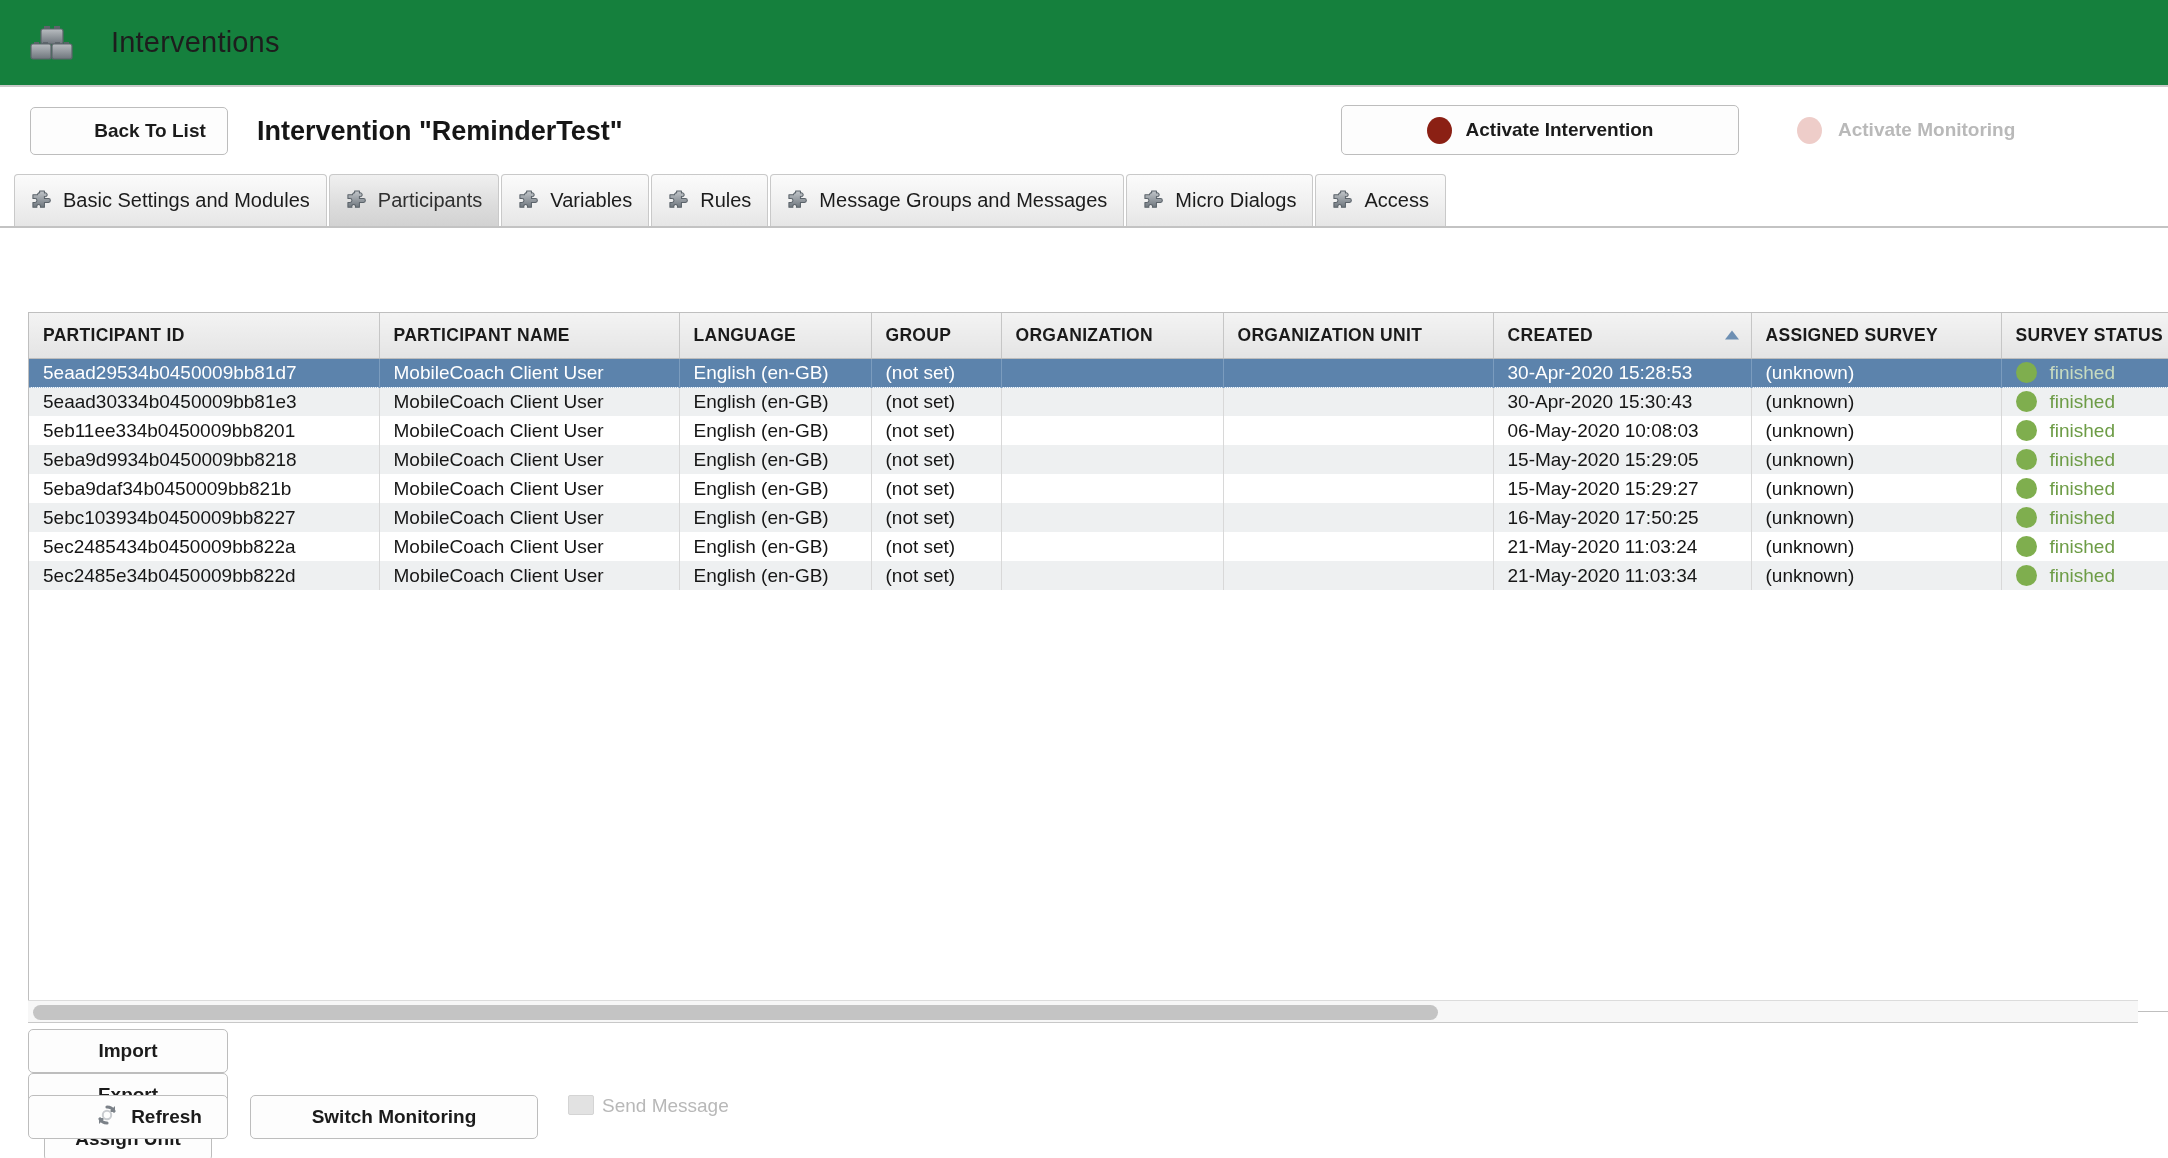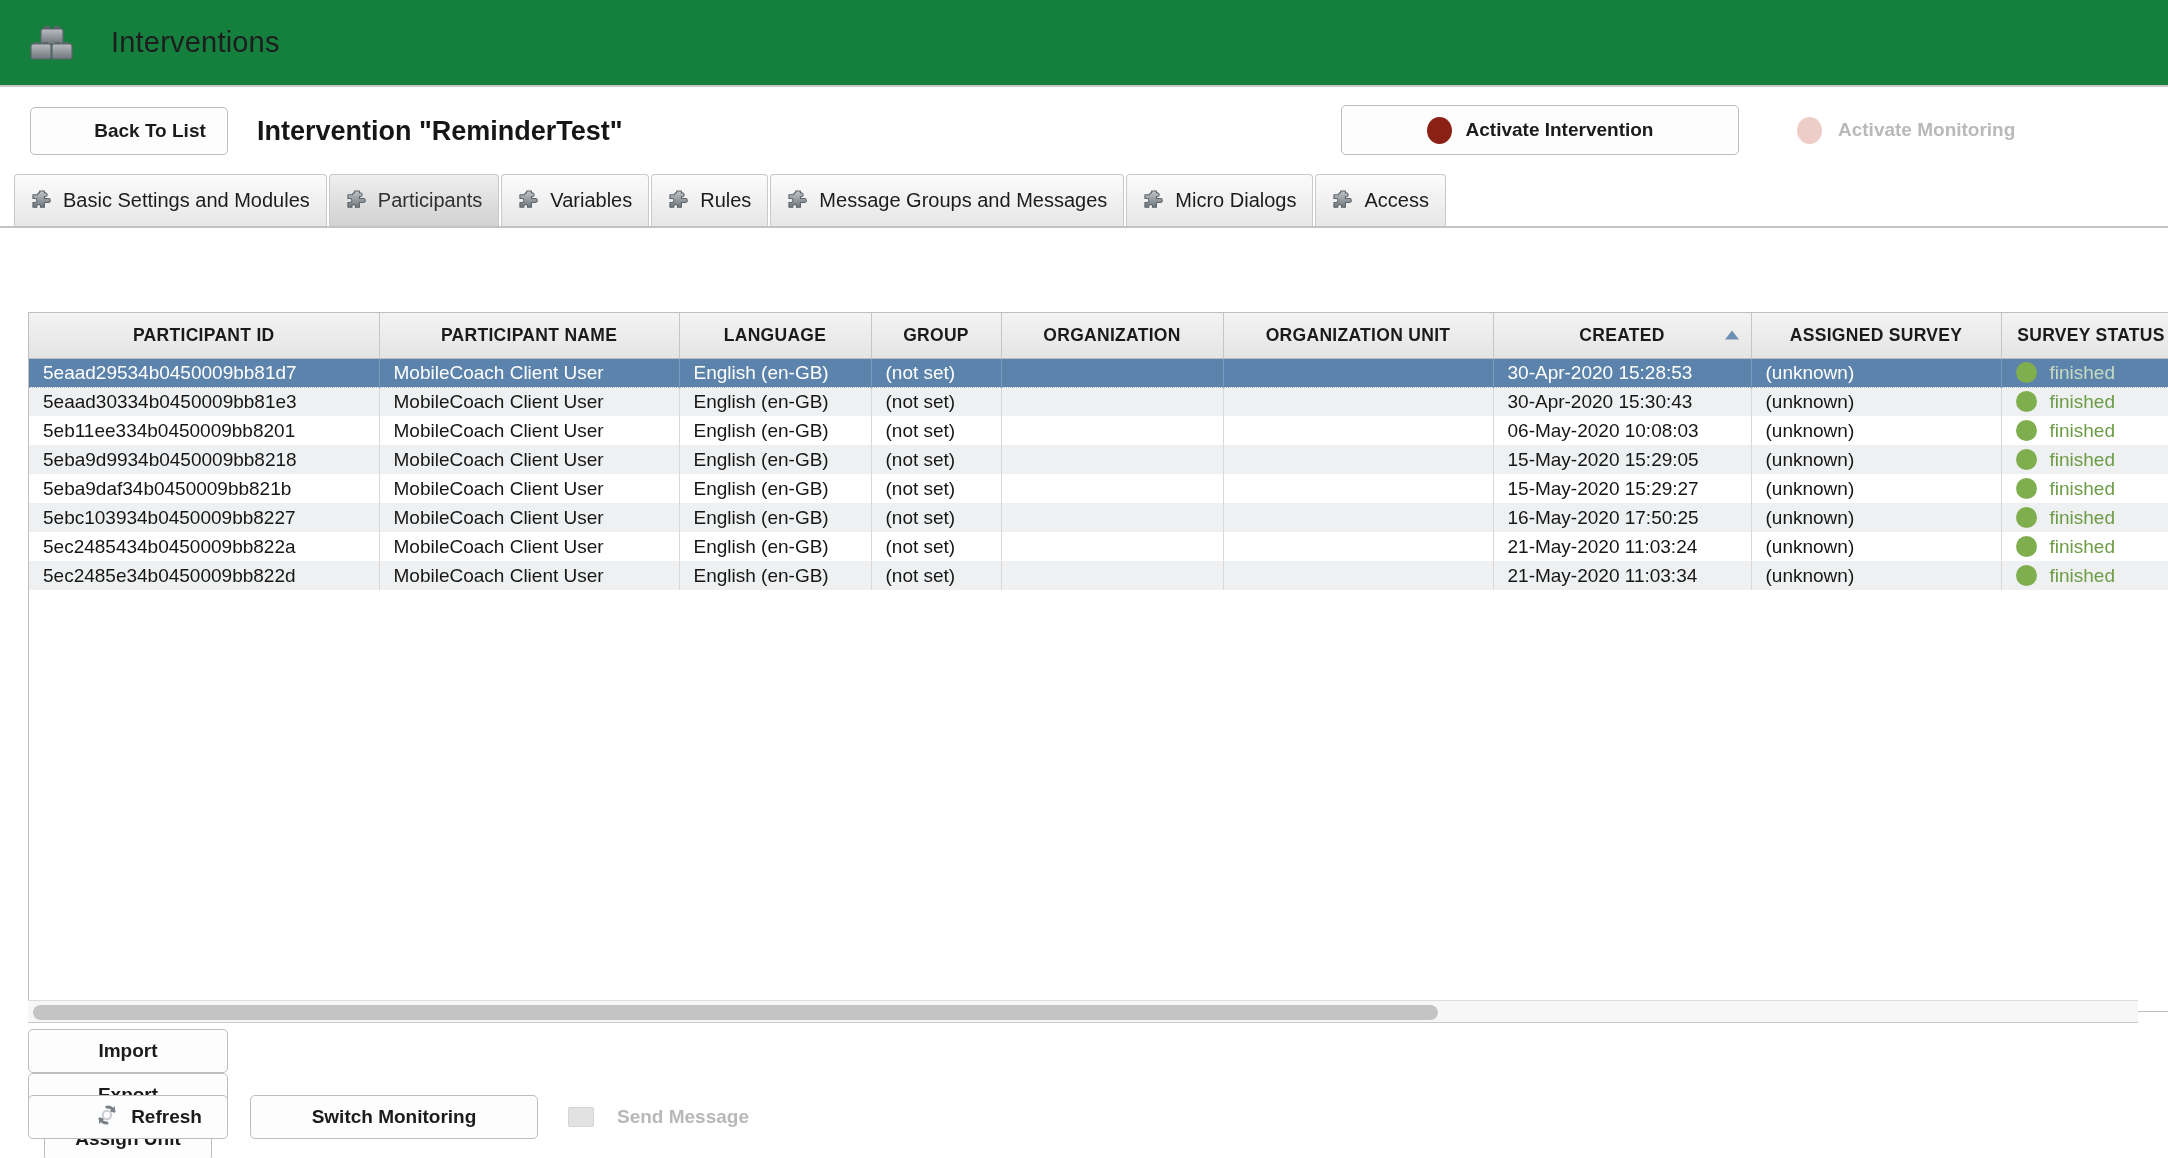--- a/index.html
+++ b/index.html
@@ -141,21 +141,21 @@
     width: 2139px;
     table-layout: fixed;
   }
   table.grid th {
     background: linear-gradient(to bottom, #f3f3f3 0%, #e4e4e4 100%);
     border-right: 1px solid #c6c6c6;
     border-bottom: 1px solid #bdbdbd;
     font-size: 17.5px;
     font-weight: bold;
     color: #1a1a1a;
-    text-align: center;
+    text-align: left;
     padding: 0 14px;
     height: 45px;
     letter-spacing: .3px;
     white-space: nowrap;
     overflow: hidden;
     position: relative;
     user-select: none;
     cursor: pointer;
   }
   table.grid td {
@@ -229,23 +229,23 @@
   #import-button            { width: 200px; }
   #export-button            { width: 200px; }
   #assign-group-button      { width: 288px; }
   #assign-organization-button { width: 288px; }
   #assign-unit-button       { width: 168px; }
   #delete-button            { width: 200px; gap: 14px; }
   #refresh-button           { width: 200px; gap: 12px; padding-left: 47px; }
   #switch-monitoring-button { width: 288px; }
   #send-message-button {
     background: none; border: none; cursor: default;
-    color: #b8b8b8; font-weight: bold; font-size: 19px;
+    color: #b8b8b8; font-weight: normal; font-size: 19px;
     height: 44px;
-    display: inline-flex; align-items: center; gap: 23px;
+    display: inline-flex; align-items: flex-start; gap: 8px;
     padding-left: 8px;
   }
   .minus-icon {
     width: 26px; height: 24px;
     border-radius: 3px;
     background: linear-gradient(to bottom, #9aa0a6 0%, #6e767d 55%, #545c63 100%);
     display: inline-flex; align-items: center; justify-content: center;
     flex: 0 0 auto;
   }
   .minus-icon i { display: block; width: 14px; height: 4px; background: #ffffff; }

